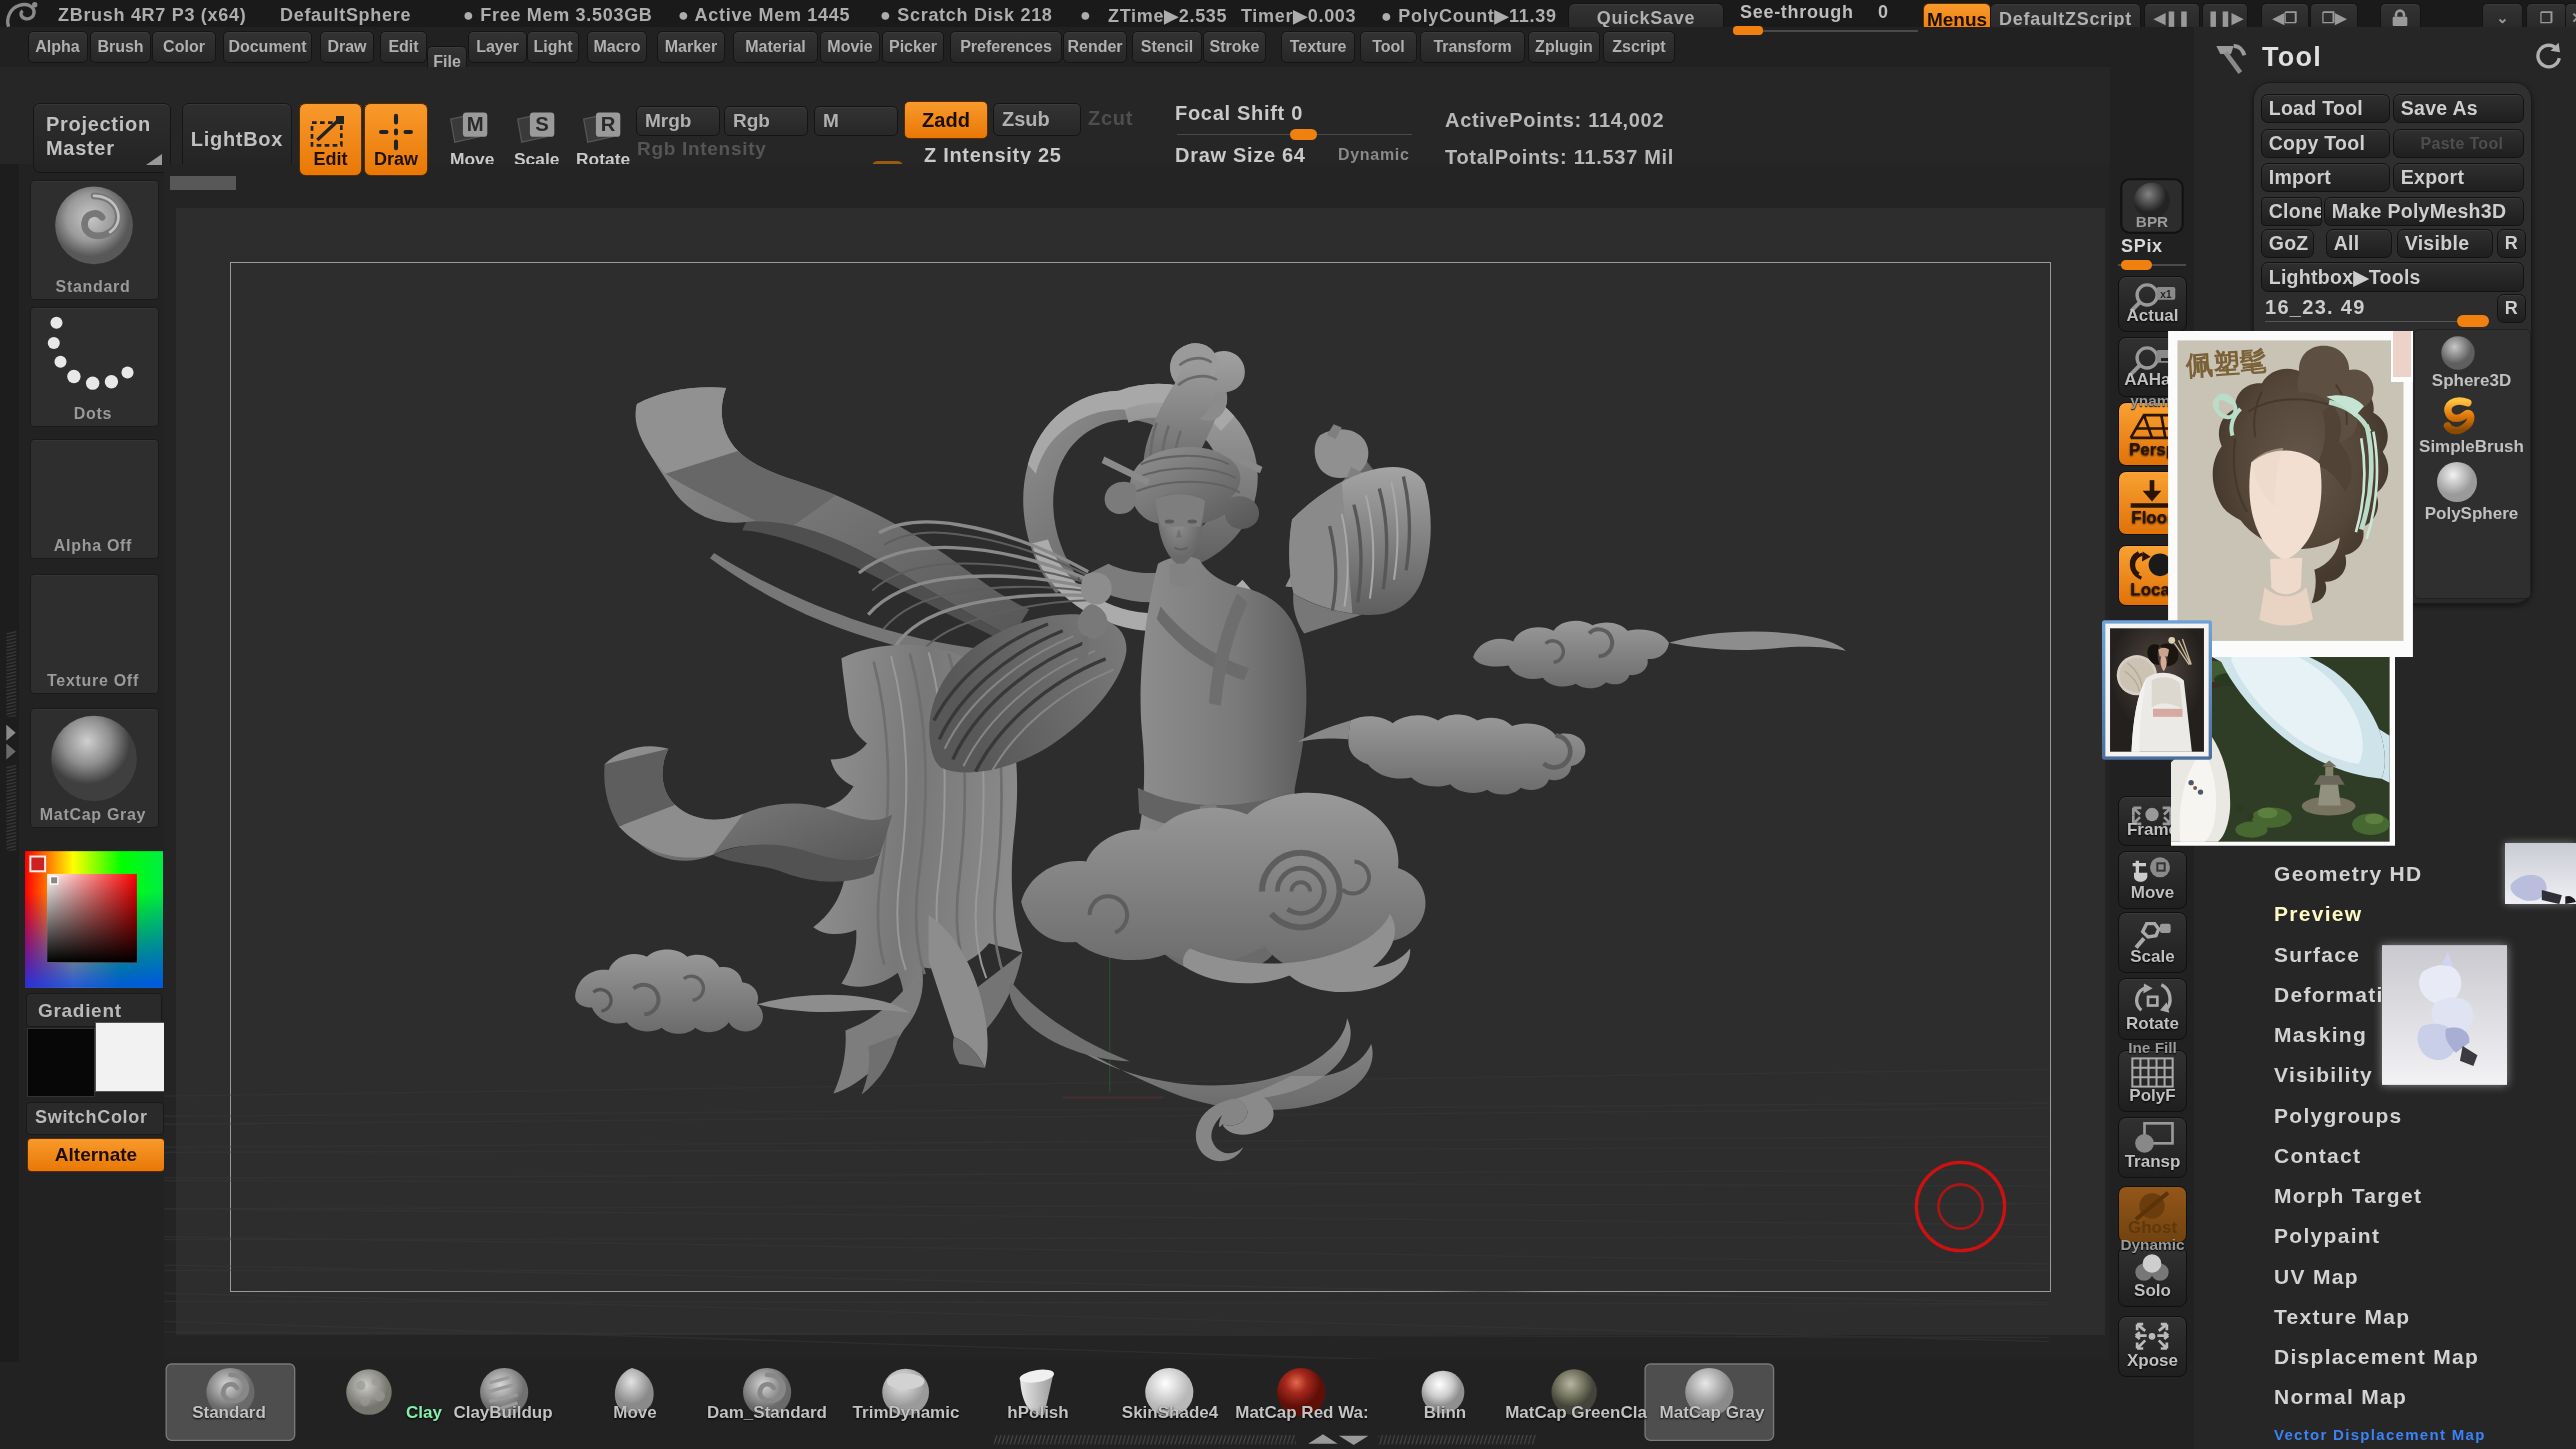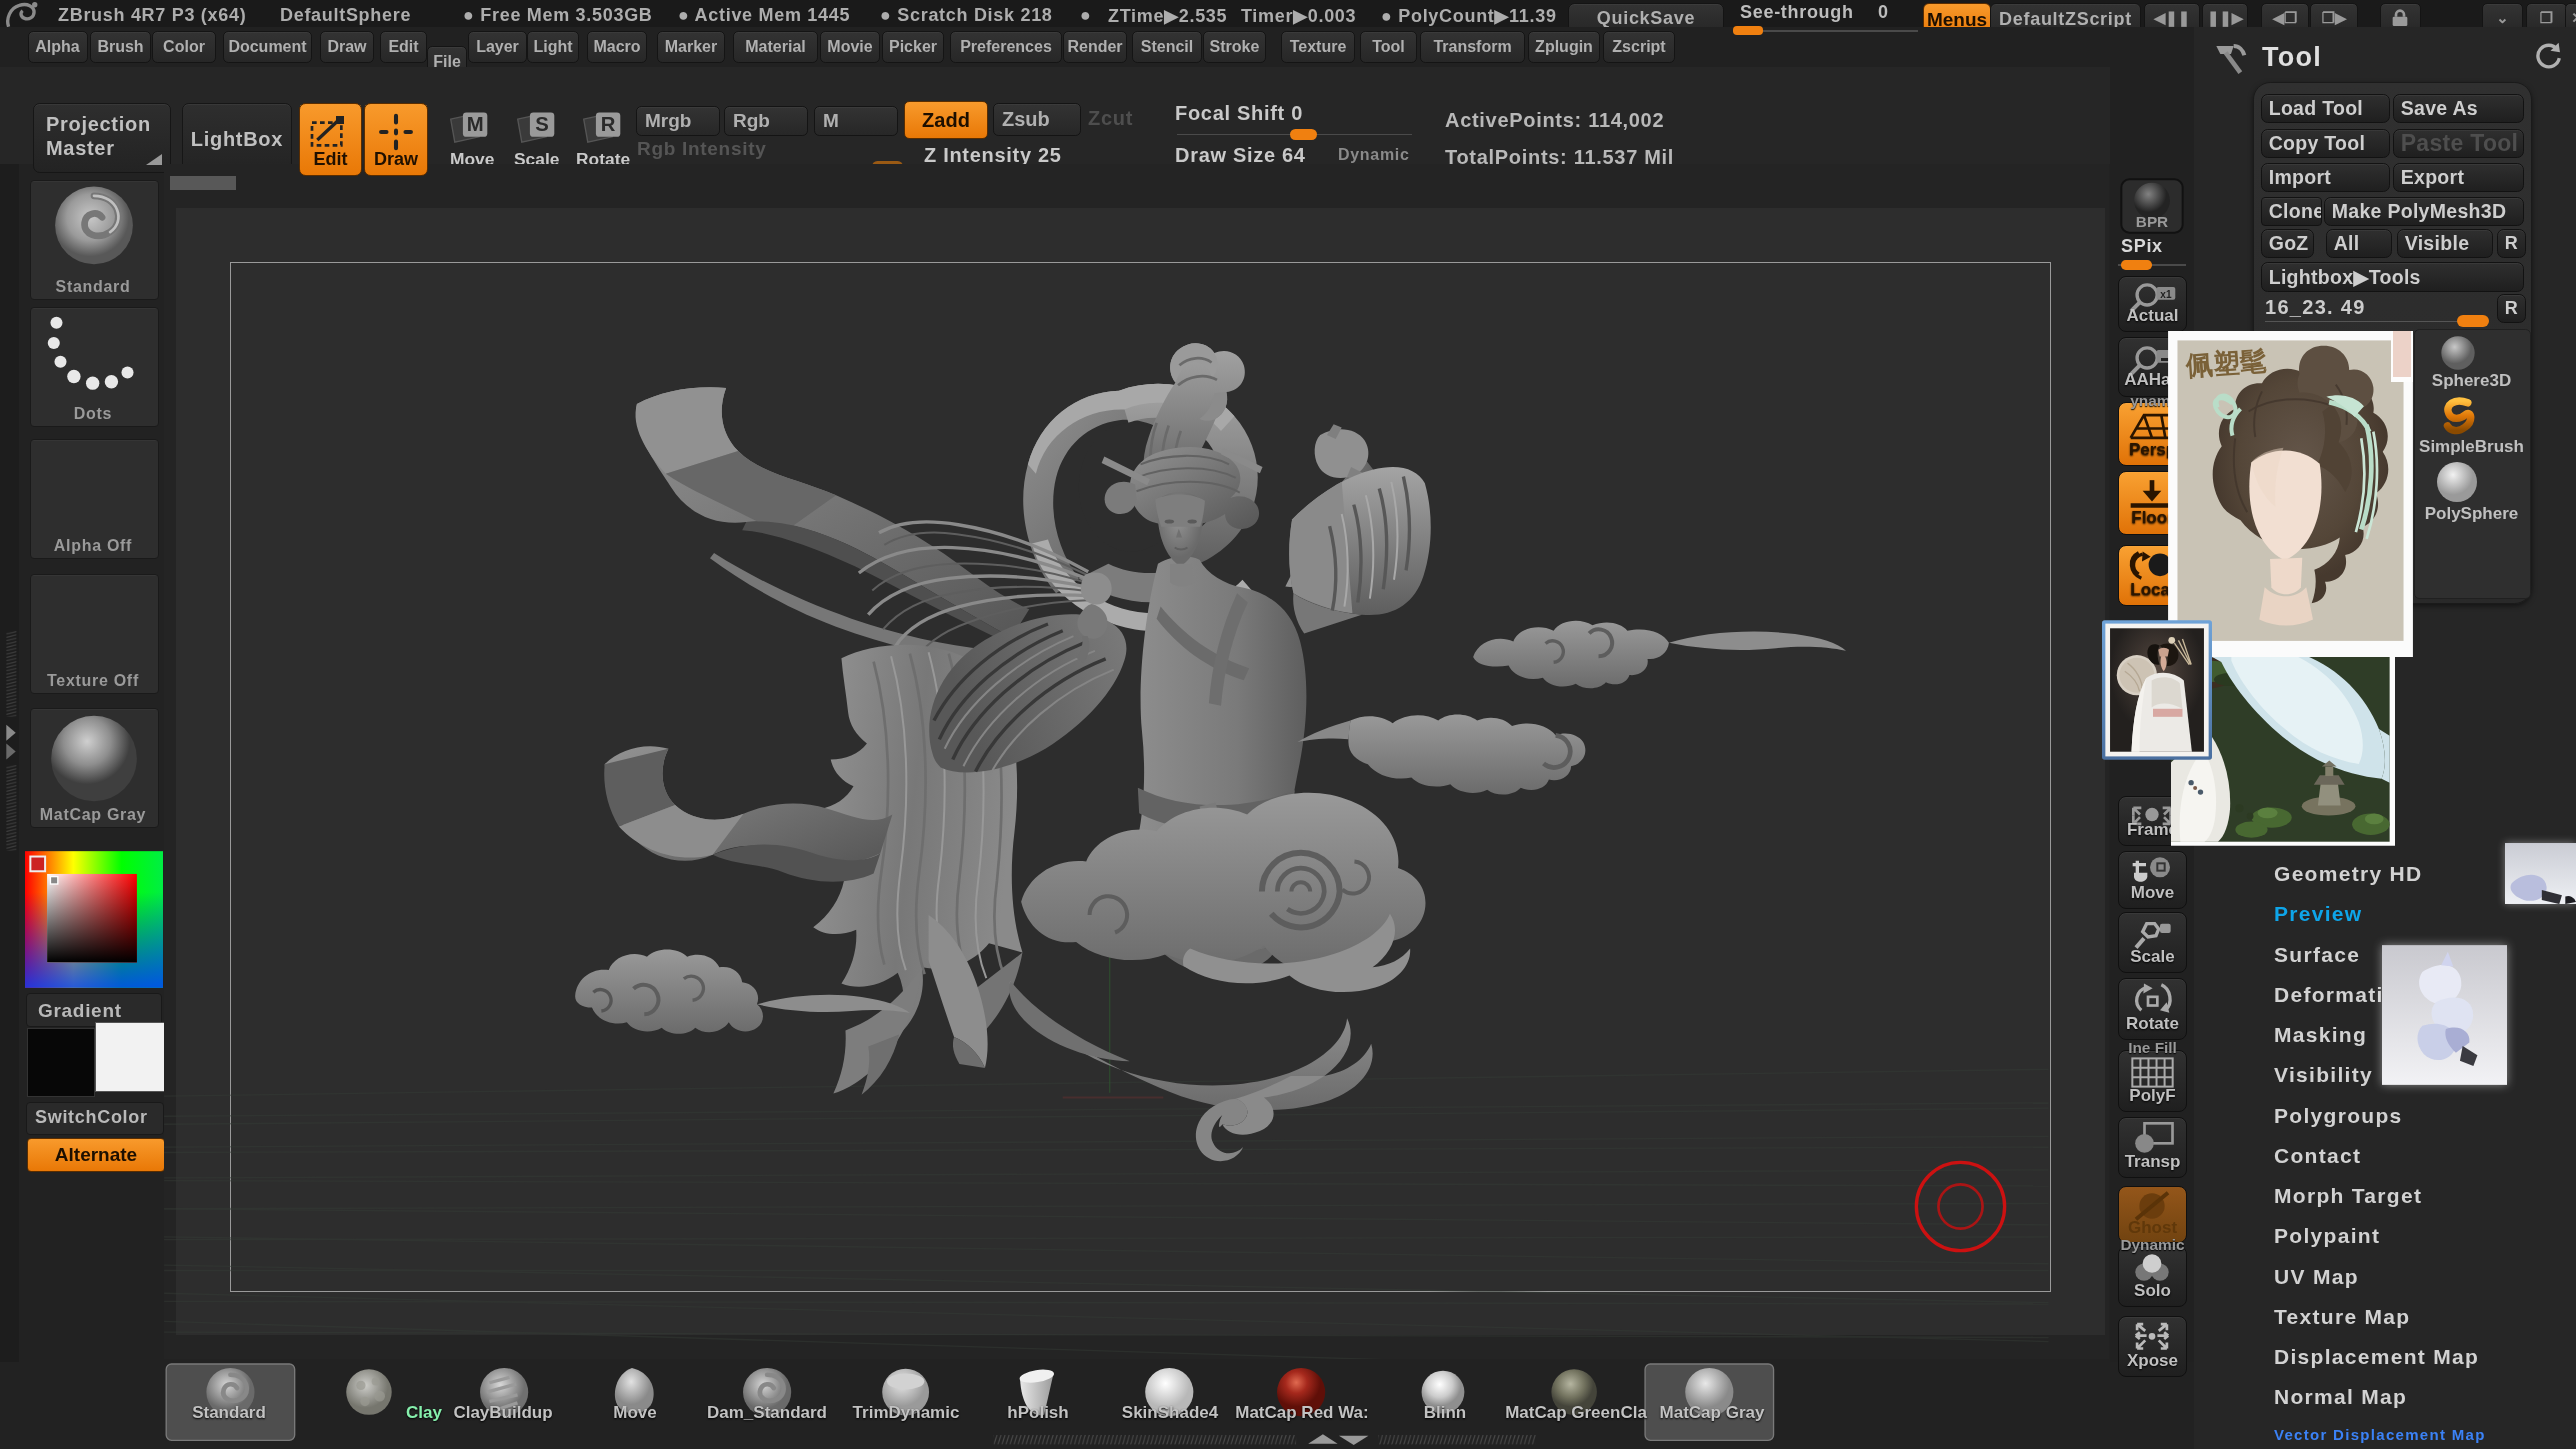--- a/index.html
+++ b/index.html
@@ -674,21 +674,21 @@
 <div class="abs" style="left:2253px;top:82px;width:277px;height:520px;background:linear-gradient(#303030,#292929);border:1.3px solid #1a1a1a;border-radius:17.4px;box-shadow:0 2px 5.4px rgba(0,0,0,0.5);"></div>
 <div class="abs" style="left:2261px;top:94px;width:127px;height:27px;background:linear-gradient(#2f2f2f,#1f1f1f);border:1.3px solid #121212;border-radius:6.7px;box-shadow:inset 0 0.7px 0 rgba(255,255,255,0.07);color:#cecece;font-weight:bold;font-size:19.5px;">
       <span style="display:block;line-height:27px;padding-left:6.7px;letter-spacing:0.3px;white-space:nowrap;overflow:hidden;">Load Tool</span>
     </div>
 <div class="abs" style="left:2393px;top:94px;width:129px;height:27px;background:linear-gradient(#2f2f2f,#1f1f1f);border:1.3px solid #121212;border-radius:6.7px;box-shadow:inset 0 0.7px 0 rgba(255,255,255,0.07);color:#cecece;font-weight:bold;font-size:19.5px;">
       <span style="display:block;line-height:27px;padding-left:6.7px;letter-spacing:0.3px;white-space:nowrap;overflow:hidden;">Save As</span>
     </div>
 <div class="abs" style="left:2261px;top:129px;width:127px;height:27px;background:linear-gradient(#2f2f2f,#1f1f1f);border:1.3px solid #121212;border-radius:6.7px;box-shadow:inset 0 0.7px 0 rgba(255,255,255,0.07);color:#cecece;font-weight:bold;font-size:19.5px;">
       <span style="display:block;line-height:27px;padding-left:6.7px;letter-spacing:0.3px;white-space:nowrap;overflow:hidden;">Copy Tool</span>
     </div>
-<div class="abs" style="left:2393px;top:129px;width:129px;height:27px;background:linear-gradient(#2f2f2f,#1f1f1f);border:1.3px solid #121212;border-radius:6.7px;box-shadow:inset 0 0.7px 0 rgba(255,255,255,0.07);color:#4e4e4e;font-weight:bold;font-size:23px;">
+<div class="abs" style="left:2393px;top:129px;width:129px;height:27px;background:linear-gradient(#2f2f2f,#1f1f1f);border:1.3px solid #121212;border-radius:6.7px;box-shadow:inset 0 0.7px 0 rgba(255,255,255,0.07);color:#4e4e4e;font-weight:bold;font-size:16px;text-align:center;">
       <span style="display:block;line-height:27px;padding-left:6.7px;letter-spacing:0.3px;white-space:nowrap;overflow:hidden;">Paste Tool</span>
     </div>
 <div class="abs" style="left:2261px;top:163px;width:127px;height:27px;background:linear-gradient(#2f2f2f,#1f1f1f);border:1.3px solid #121212;border-radius:6.7px;box-shadow:inset 0 0.7px 0 rgba(255,255,255,0.07);color:#cecece;font-weight:bold;font-size:19.5px;">
       <span style="display:block;line-height:27px;padding-left:6.7px;letter-spacing:0.3px;white-space:nowrap;overflow:hidden;">Import</span>
     </div>
 <div class="abs" style="left:2393px;top:163px;width:129px;height:27px;background:linear-gradient(#2f2f2f,#1f1f1f);border:1.3px solid #121212;border-radius:6.7px;box-shadow:inset 0 0.7px 0 rgba(255,255,255,0.07);color:#cecece;font-weight:bold;font-size:19.5px;">
       <span style="display:block;line-height:27px;padding-left:6.7px;letter-spacing:0.3px;white-space:nowrap;overflow:hidden;">Export</span>
     </div>
 <div class="abs" style="left:2261px;top:197px;width:59px;height:27px;background:linear-gradient(#2f2f2f,#1f1f1f);border:1.3px solid #121212;border-radius:4px;box-shadow:inset 0 0.7px 0 rgba(255,255,255,0.07);color:#cecece;font-weight:bold;font-size:19.5px;">
       <span style="display:block;line-height:27px;padding-left:6.7px;letter-spacing:0.3px;white-space:nowrap;overflow:hidden;">Clone</span>
@@ -743,21 +743,21 @@
       <defs>
         <radialGradient id="psg" cx="40%" cy="32%">
           <stop offset="0%" stop-color="#f2f2f2"></stop>
           <stop offset="100%" stop-color="#9a9a9a"></stop>
         </radialGradient>
       </defs>
       <circle cx="33" cy="33" r="30" fill="url(#psg)"></circle>
     </svg>
 <div class="lbl" style="left:2414px;top:504px;width:115px;text-align:center;font-size:17px;color:#c0c0c0;">PolySphere</div>
 <div class="lbl" style="left:2274px;top:862px;font-size:21px;color:#d2d2d2;letter-spacing:1.3px;">Geometry HD</div>
-<div class="lbl" style="left:2274px;top:902px;font-size:21px;color:#0ea5e9;letter-spacing:1.3px;">Preview</div>
+<div class="lbl" style="left:2274px;top:902px;font-size:21px;color:#fef9c3;letter-spacing:1.3px;">Preview</div>
 <div class="lbl" style="left:2274px;top:943px;font-size:21px;color:#d2d2d2;letter-spacing:1.3px;">Surface</div>
 <div class="lbl" style="left:2274px;top:983px;font-size:21px;color:#d2d2d2;letter-spacing:1.3px;">Deformation</div>
 <div class="lbl" style="left:2274px;top:1023px;font-size:21px;color:#d2d2d2;letter-spacing:1.3px;">Masking</div>
 <div class="lbl" style="left:2274px;top:1063px;font-size:21px;color:#d2d2d2;letter-spacing:1.3px;">Visibility</div>
 <div class="lbl" style="left:2274px;top:1104px;font-size:21px;color:#d2d2d2;letter-spacing:1.3px;">Polygroups</div>
 <div class="lbl" style="left:2274px;top:1144px;font-size:21px;color:#d2d2d2;letter-spacing:1.3px;">Contact</div>
 <div class="lbl" style="left:2274px;top:1184px;font-size:21px;color:#d2d2d2;letter-spacing:1.3px;">Morph Target</div>
 <div class="lbl" style="left:2274px;top:1224px;font-size:21px;color:#d2d2d2;letter-spacing:1.3px;">Polypaint</div>
 <div class="lbl" style="left:2274px;top:1265px;font-size:21px;color:#d2d2d2;letter-spacing:1.3px;">UV Map</div>
 <div class="lbl" style="left:2274px;top:1305px;font-size:21px;color:#d2d2d2;letter-spacing:1.3px;">Texture Map</div>

